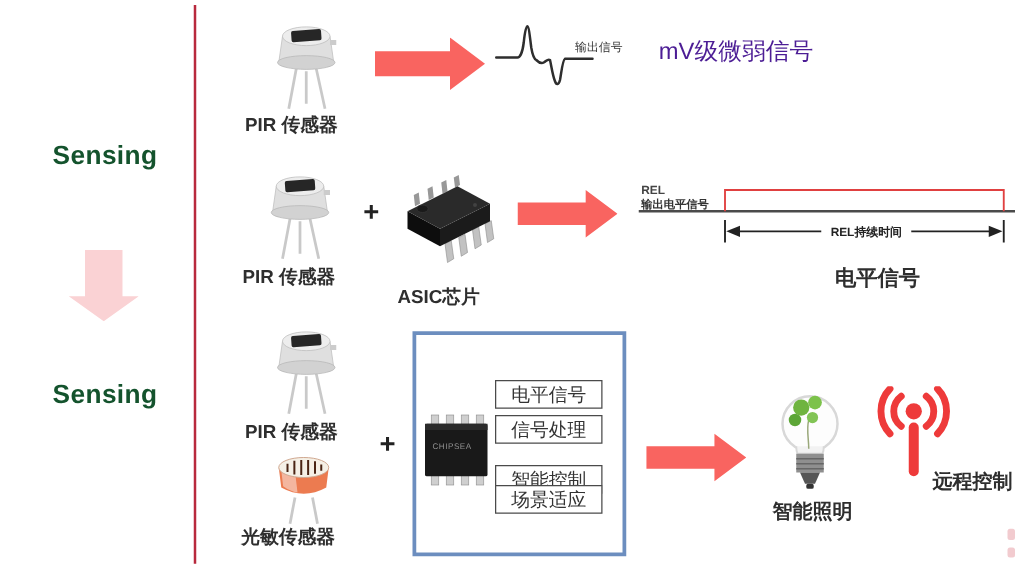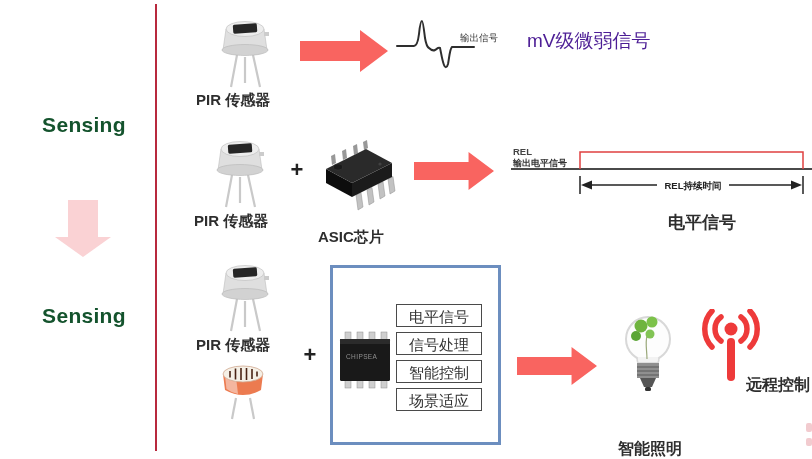--- a/index.html
+++ b/index.html
@@ -139,40 +139,41 @@
     <path d="M7,12 L9,28 Q27,38 45,28 L47,12 Z" fill="#ec7b50"></path>
     <path d="M9,14 L10.5,27 Q16,31 22,32 L20,15 Z" fill="#ffffff" opacity="0.45"></path>
     <ellipse cx="27" cy="12" rx="20" ry="8" fill="#f5f0e6" stroke="#d0a890" stroke-width="0.8"></ellipse>
     <line x1="14" y1="9" x2="14" y2="15.5" stroke="#4a2414" stroke-width="1.6"></line>
     <line x1="19.5" y1="6.5" x2="19.5" y2="17.5" stroke="#4a2414" stroke-width="1.6"></line>
     <line x1="25" y1="6" x2="25" y2="18" stroke="#4a2414" stroke-width="1.6"></line>
     <line x1="30.5" y1="6" x2="30.5" y2="18" stroke="#4a2414" stroke-width="1.6"></line>
     <line x1="36" y1="7" x2="36" y2="17" stroke="#4a2414" stroke-width="1.6"></line>
     <line x1="41" y1="9.5" x2="41" y2="14.5" stroke="#4a2414" stroke-width="1.6"></line>
   </svg>
+  <div class="abs comp-label" style="left:193px;top:420px;width:105px;">光敏传感器</div>
 
   <div class="abs plus" style="left:300px;top:341px;width:20px;">+</div>
 
   <div class="abs blue-box" style="left:330px;top:265px;width:171px;height:180px;">
     <svg style="position:absolute;left:6px;top:62px;" width="52" height="60" viewBox="0 0 52 60">
       <rect x="6" y="2" width="6" height="8" fill="#cfcfcf" stroke="#8e8e8e" stroke-width="0.5"></rect>
       <rect x="18" y="2" width="6" height="8" fill="#cfcfcf" stroke="#8e8e8e" stroke-width="0.5"></rect>
       <rect x="30" y="2" width="6" height="8" fill="#cfcfcf" stroke="#8e8e8e" stroke-width="0.5"></rect>
       <rect x="42" y="2" width="6" height="8" fill="#cfcfcf" stroke="#8e8e8e" stroke-width="0.5"></rect>
       <rect x="6" y="50" width="6" height="8" fill="#cfcfcf" stroke="#8e8e8e" stroke-width="0.5"></rect>
       <rect x="18" y="50" width="6" height="8" fill="#cfcfcf" stroke="#8e8e8e" stroke-width="0.5"></rect>
       <rect x="30" y="50" width="6" height="8" fill="#cfcfcf" stroke="#8e8e8e" stroke-width="0.5"></rect>
       <rect x="42" y="50" width="6" height="8" fill="#cfcfcf" stroke="#8e8e8e" stroke-width="0.5"></rect>
       <rect x="1" y="9" width="50" height="42" rx="1.5" fill="#191919"></rect>
       <rect x="1" y="9" width="50" height="5" fill="#2b2b2b"></rect>
       <text x="7" y="29" font-size="6.5" fill="#909090" letter-spacing="0.4">CHIPSEA</text>
     </svg>
     <div class="feature-box" style="top:36px;">电平信号</div>
     <div class="feature-box" style="top:64px;">信号处理</div>
-    <div class="feature-box" style="top:92px;">智能控制</div>
+    <div class="feature-box" style="top:104px;">智能控制</div>
     <div class="feature-box" style="top:120px;">场景适应</div>
   </div>
 
   <svg class="abs" style="left:517px;top:345px;" width="80" height="42" viewBox="0 0 88 42">
     <polygon points="0,11 60,11 60,0 88,21 60,42 60,31 0,31" fill="var(--arrow-red,#F96460)"></polygon>
   </svg>
 
   <svg class="abs" style="left:623px;top:309px;" width="50" height="90" viewBox="0 0 50 90">
     <circle cx="25" cy="30" r="22" fill="#fdfdfd" stroke="#d8d8d8" stroke-width="2"></circle>
     <path d="M14,48 C14,52 15,54 15,54 L35,54 C35,54 36,52 36,48" fill="#f2f2f2" stroke="#d8d8d8" stroke-width="1.5"></path>
@@ -181,21 +182,21 @@
     <circle cx="29" cy="13" r="5.5" fill="#7cc24a"></circle>
     <circle cx="13" cy="27" r="5" fill="#5ca636"></circle>
     <circle cx="27" cy="25" r="4.5" fill="#82c455"></circle>
     <rect x="14" y="54" width="22" height="15" fill="#8f8f8f"></rect>
     <line x1="14" y1="58" x2="36" y2="58" stroke="#666" stroke-width="1.3"></line>
     <line x1="14" y1="62" x2="36" y2="62" stroke="#666" stroke-width="1.3"></line>
     <line x1="14" y1="66" x2="36" y2="66" stroke="#666" stroke-width="1.3"></line>
     <polygon points="17,69 33,69 29,78 21,78" fill="#555"></polygon>
     <rect x="22" y="78" width="6" height="4" rx="1.5" fill="#333"></rect>
   </svg>
-  <div class="abs result-bold" style="left:610px;top:399px;width:80px;font-size:16px;margin-top:40px;">智能照明</div>
+  <div class="abs result-bold" style="left:610px;top:399px;width:80px;font-size:16px;">智能照明</div>
 
   <svg class="abs" style="left:701px;top:309px;" width="60" height="80" viewBox="0 0 60 80">
     <circle cx="30" cy="20" r="6.5" fill="var(--icon-red,#EE3A3A)"></circle>
     <rect x="26" y="29" width="8" height="43" rx="4" fill="var(--icon-red,#EE3A3A)"></rect>
     <path d="M20,8 A15,15 0 0,0 20,32" fill="none" stroke="var(--icon-red,#EE3A3A)" stroke-width="5.5" stroke-linecap="round"></path>
     <path d="M11,2 A26,26 0 0,0 11,38" fill="none" stroke="var(--icon-red,#EE3A3A)" stroke-width="5.5" stroke-linecap="round"></path>
     <path d="M40,8 A15,15 0 0,1 40,32" fill="none" stroke="var(--icon-red,#EE3A3A)" stroke-width="5.5" stroke-linecap="round"></path>
     <path d="M49,2 A26,26 0 0,1 49,38" fill="none" stroke="var(--icon-red,#EE3A3A)" stroke-width="5.5" stroke-linecap="round"></path>
   </svg>
   <div class="abs result-bold" style="left:696px;top:375px;width:76px;font-size:16px;margin-left:44px;">远程控制</div>

